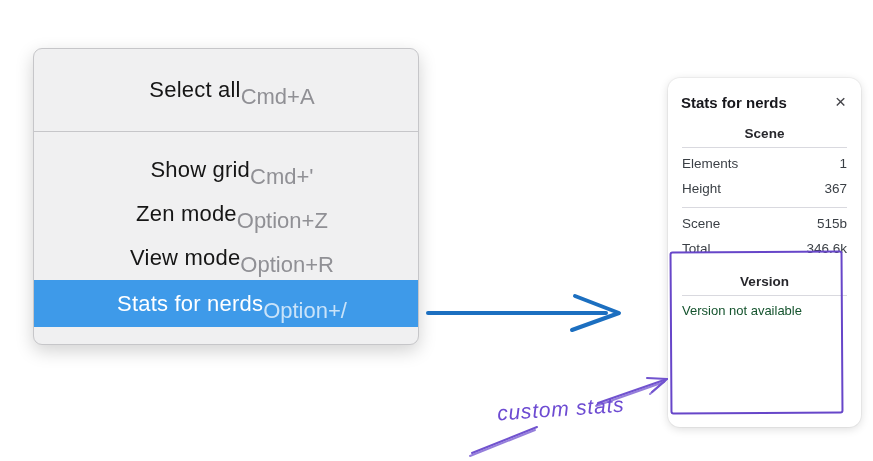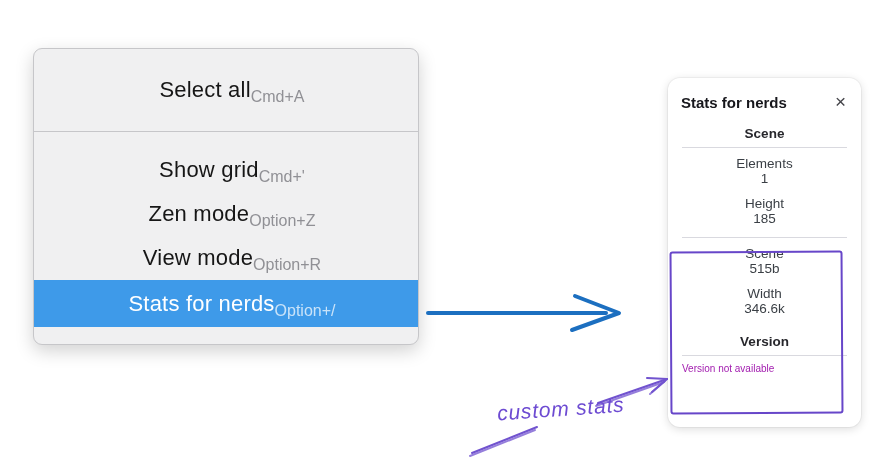--- a/index.html
+++ b/index.html
@@ -40,21 +40,21 @@
     padding: 0 30px 0 42px;
     width: 100%;
     cursor: default;
   }
   .menu-item .mi-label {
     font-size: 22px;
     color: #161616;
     letter-spacing: 0.2px;
   }
   .menu-item .mi-shortcut {
-    font-size: 16px;
+    font-size: 22px;
     color: #909095;
     margin-top: 14px;
   }
   .menu-item.selected {
     height: 47px;
     background: #3e9ae9;
   }
   .menu-item.selected .mi-label { color: #ffffff; }
   .menu-item.selected .mi-shortcut { color: rgba(255,255,255,0.72); }
 
@@ -99,27 +99,26 @@
     height: 1px;
     background: #d9d9df;
     margin: 6px 1px 3px 1px;
   }
   .stat-row {
     display: flex;
     justify-content: space-between;
     align-items: center;
     padding: 5px 1px;
     font-size: 13.5px;
-    flex-direction: column;
   }
   .stat-label { color: #3a3f45; }
   .stat-value { color: #3a3f45; text-align: right; }
   .version-note {
-    font-size: 10px;
-    color: #a21caf;
+    font-size: 13px;
+    color: #14532d;
     padding: 4px 0 2px 1px;
     white-space: nowrap;
   }
 
   
   .purple-rect {
     position: absolute;
     left: 670px; top: 251px;
     width: 173px; height: 163px;
     border: 2px solid #6746c9;
@@ -187,32 +186,32 @@
 
     <div>
       <div class="sec-head">Scene</div>
       <div class="sec-divider"></div>
       <div class="stat-row">
         <span class="stat-label">Elements</span>
         <span class="stat-value">1</span>
       </div>
       <div class="stat-row">
         <span class="stat-label">Height</span>
-        <span class="stat-value">185</span>
+        <span class="stat-value">367</span>
       </div>
     </div>
 
     <div>
       <div class="sec-divider"></div>
       <div class="stat-row">
         <span class="stat-label">Scene</span>
         <span class="stat-value">515b</span>
       </div>
       <div class="stat-row">
-        <span class="stat-label">Width</span>
+        <span class="stat-label">Total</span>
         <span class="stat-value">346.6k</span>
       </div>
     </div>
 
     <div>
       <div class="sec-head">Version</div>
       <div class="sec-divider"></div>
       <div class="version-note">Version not available</div>
     </div>
   </div>

